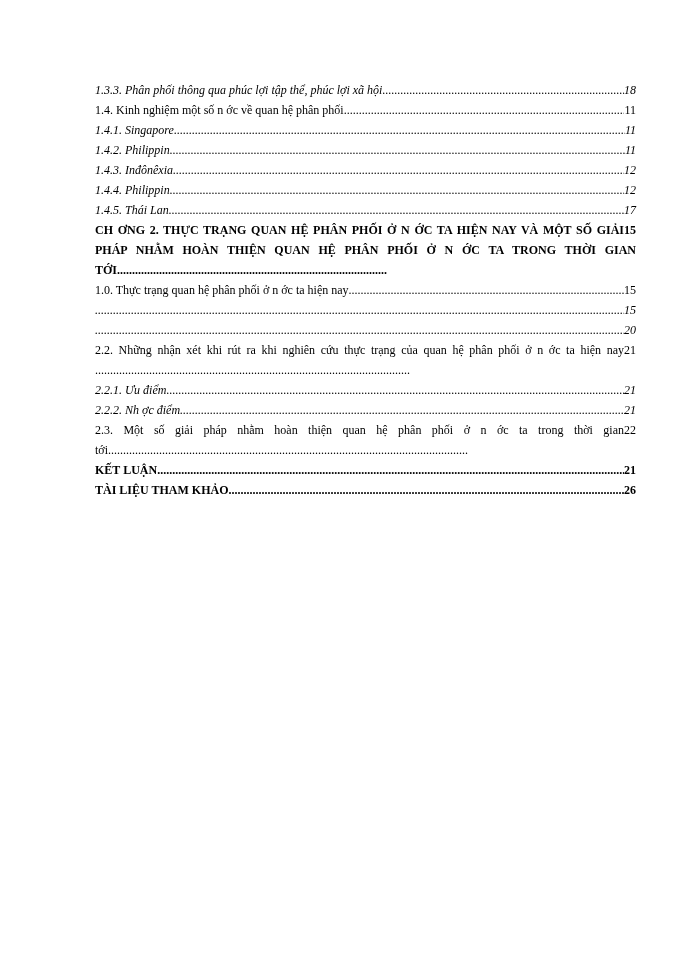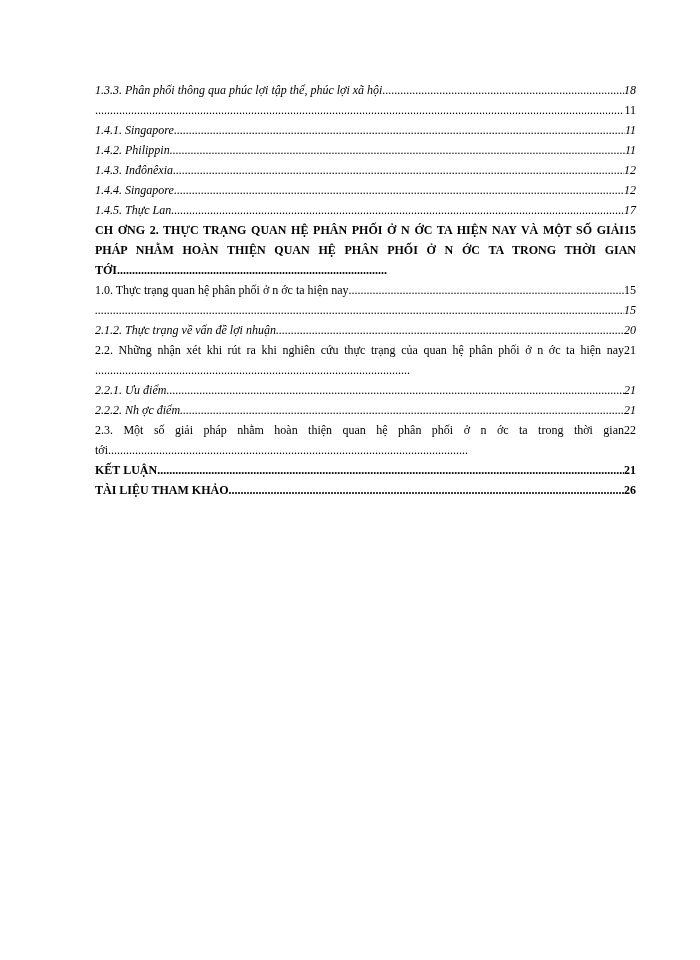--- a/index.html
+++ b/index.html
@@ -50,20 +50,21 @@
 <div class="doc-page">
   <div class="toc">
 
     <div class="entry single italic">
       <span class="t">1.3.3. Phân phối thông qua phúc lợi tập thể, phúc lợi xã hội </span>
       <span class="leader"></span>
       <span class="pg">18</span>
     </div>
 
     <div class="entry single">
+      <span class="t">1.4. Kinh nghiệm một số n ớc về quan hệ phân phối </span>
       <span class="leader"></span>
       <span class="pg">11</span>
     </div>
 
     <div class="entry single italic">
       <span class="t">1.4.1. Singapore </span>
       <span class="leader"></span>
       <span class="pg">11</span>
     </div>
 
@@ -73,27 +74,27 @@
       <span class="pg">11</span>
     </div>
 
     <div class="entry single italic">
       <span class="t">1.4.3. Inđônêxia </span>
       <span class="leader"></span>
       <span class="pg">12</span>
     </div>
 
     <div class="entry single italic">
-      <span class="t">1.4.4. Singapore </span>
+      <span class="t">1.4.4. Philippin </span>
       <span class="leader"></span>
       <span class="pg">12</span>
     </div>
 
     <div class="entry single italic">
-      <span class="t">1.4.5. Thực Lan </span>
+      <span class="t">1.4.5. Thái Lan </span>
       <span class="leader"></span>
       <span class="pg">17</span>
     </div>
 
     <div class="entry multi bold">
       <span class="pg">15</span>
       <span class="t">CH ƠNG 2. THỰC TRẠNG QUAN HỆ PHÂN PHỐI Ở N ỚC TA HIỆN NAY VÀ MỘT SỐ GIẢI PHÁP NHẰM HOÀN THIỆN QUAN HỆ PHÂN PHỐI Ở N ỚC TA TRONG THỜI GIAN TỚI</span><span class="leader">..........................................................................................</span>
     </div>
 
     <div class="entry single">
@@ -101,21 +102,20 @@
       <span class="leader"></span>
       <span class="pg">15</span>
     </div>
 
     <div class="entry single italic">
       <span class="leader"></span>
       <span class="pg">15</span>
     </div>
 
     <div class="entry single italic">
-      <span class="t">2.1.2. Thực trạng về vấn đề lợi nhuận </span>
       <span class="leader"></span>
       <span class="pg">20</span>
     </div>
 
     <div class="entry multi">
       <span class="pg">21</span>
       <span class="t">2.2. Những nhận xét khi rút ra khi nghiên cứu thực trạng của quan hệ phân phối ở n ớc ta hiện nay </span><span class="leader">.........................................................................................................</span>
     </div>
 
     <div class="entry single italic">

